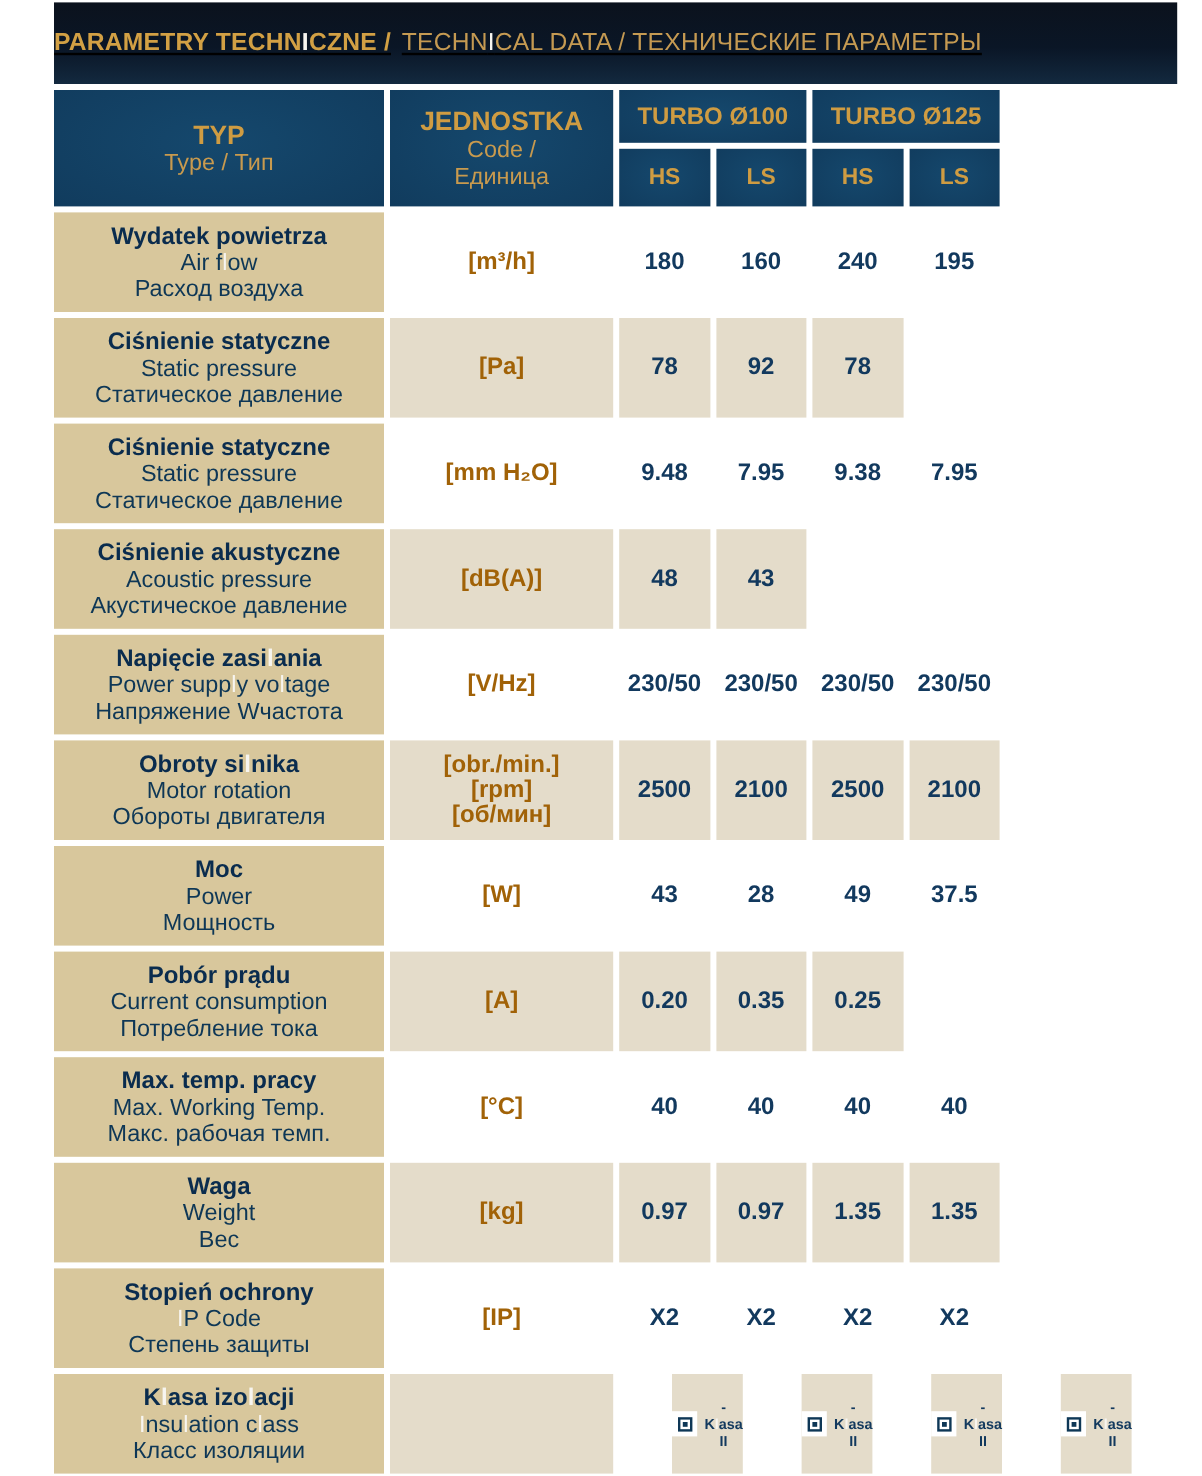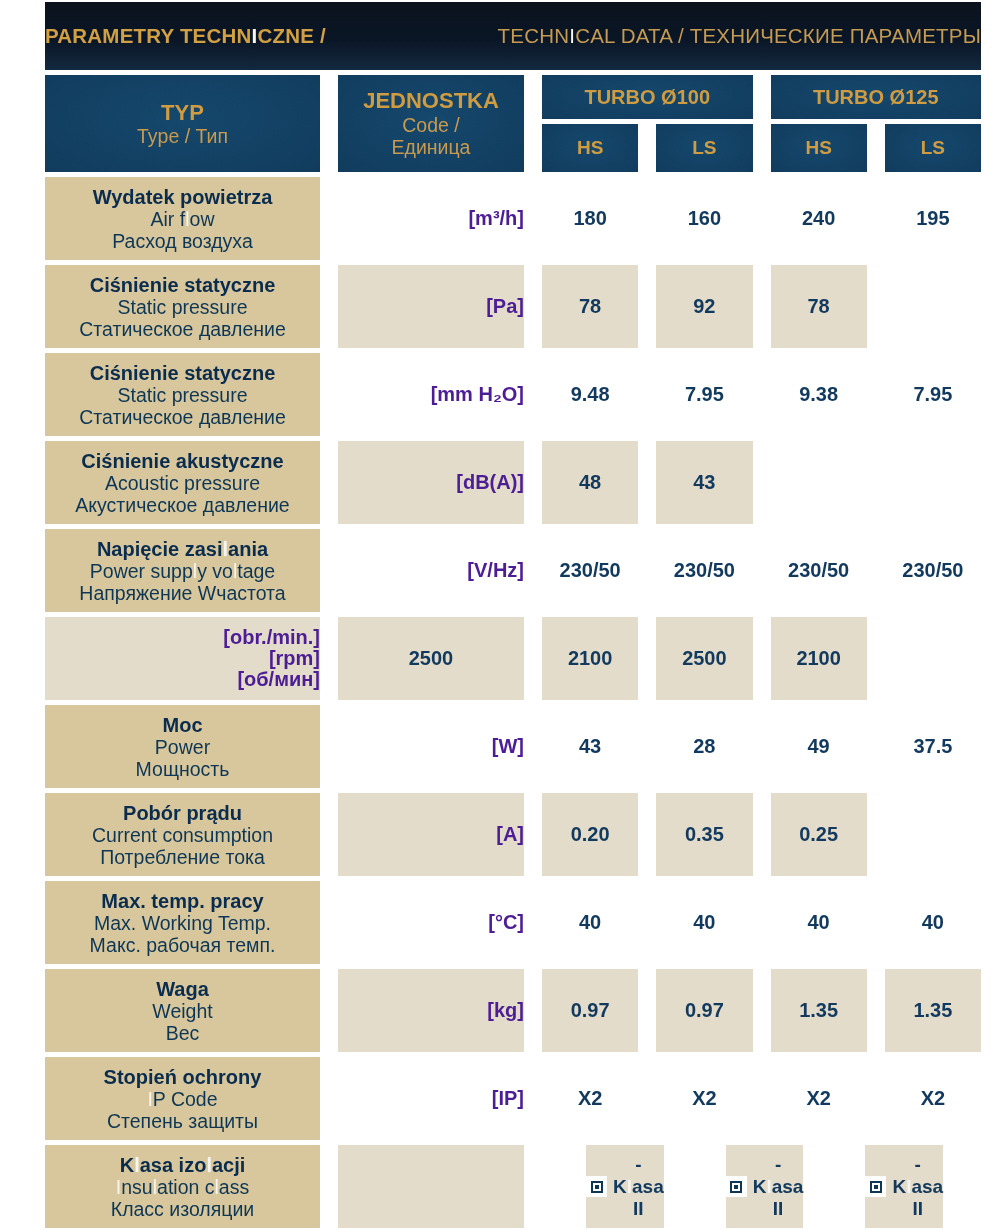--- a/index.html
+++ b/index.html
@@ -7,28 +7,29 @@
     width:1002px;height:1230px;overflow:hidden;
     font-family:"Liberation Sans","DejaVu Sans",sans-serif;
     -webkit-font-smoothing:antialiased;
   }
   .page{padding-top:2px;padding-left:45px;width:936px;}
 
   
   .title-bar{
     width:936px;height:68px;margin-bottom:5px;
     background:linear-gradient(180deg,#0b121d 0%,#0a1626 55%,#13293f 100%);
-    display:flex;align-items:center;justify-content:space-between;
+    display:flex;align-items:center;justify-content:flex-start;
     white-space:nowrap;
+    text-decoration:underline;
   }
   .title-bar .t1{color:#d2a044;font-weight:700;font-size:20.5px;letter-spacing:.2px;}
   .title-bar .t2{color:#c59a52;font-weight:400;font-size:20.5px;margin-left:9px;letter-spacing:.2px;}
 
   
-  .grid{display:grid;grid-template-columns:275px 186px 1fr 1fr 1fr 1fr;column-gap:18px;width:936px;}
+  .grid{display:grid;grid-template-columns:275px 186px 1fr 1fr 1fr 1fr;column-gap:5px;width:788px;}
 
   
   .head{grid-template-rows:44px 48px;row-gap:5px;margin-bottom:5px;}
   .hcell{
     background:radial-gradient(ellipse 120% 140% at 50% 45%,#15486d 0%,#113c5e 55%,#0b2844 100%);
     display:flex;flex-direction:column;align-items:center;justify-content:center;
     color:#cf9c42;text-align:center;line-height:1.15;
   }
   .hc-typ{grid-column:1;grid-row:1/3;}
   .hc-unit{grid-column:2;grid-row:1/3;}
@@ -43,24 +44,24 @@
   .h-group{font-size:20px;font-weight:700;}
   .h-speed{font-size:19px;font-weight:700;}
 
   
   .row{height:83px;margin-bottom:5px;}
   .row:last-child{margin-bottom:0;}
   .cell{display:flex;flex-direction:column;align-items:center;justify-content:center;text-align:center;}
   .label-cell{background:#d8c79c;color:#0e3756;line-height:22px;}
   .lbl-pl{font-weight:700;font-size:20px;color:#0a2c4e;}
   .lbl-en,.lbl-ru{font-weight:400;font-size:19.5px;}
-  .unit-cell{font-weight:700;font-size:20px;color:#4c1d95;line-height:21px;align-items:flex-end;}
+  .unit-cell{font-weight:700;font-size:20px;color:#a16207;line-height:21px;}
   .val-cell{font-weight:700;font-size:20px;color:#12395e;flex-direction:row;gap:6px;}
   .row.shade .unit-cell,.row.shade .val-cell{background:#e4dcca;}
-  .val-cell.klasa{font-size:19px;margin-left:44px;}
+  .val-cell.klasa{font-size:12px;margin-left:44px;}
 
   
   .ql{color:#f7f5f0;}
 
   
   .cls-icon{width:21px;height:21px;background:#ffffff;display:inline-flex;align-items:center;justify-content:center;flex:0 0 auto;}
   .cls-icon .sq-outer{width:8px;height:8px;border:2.5px solid #0e3756;display:flex;align-items:center;justify-content:center;}
   .cls-icon .sq-inner{width:4px;height:4px;background:#0e3756;}
 </style>
 </head>
@@ -204,20 +205,25 @@
         </div>
     <div class="cell val-cell">
           <span class="val-text">230/50</span>
         </div>
     <div class="cell val-cell">
           <span class="val-text">230/50</span>
         </div>
   </div>
 
   <div class="grid row shade">
+    <div class="cell label-cell">
+      <div class="lbl-pl">Obroty si<span class="ql">l</span>nika</div>
+      <div class="lbl-en">Motor rotation</div>
+      <div class="lbl-ru">Обороты двигателя</div>
+    </div>
     <div class="cell unit-cell">
           <div>[obr./min.]</div>
           <div>[rpm]</div>
           <div>[об/мин]</div>
         </div>
     <div class="cell val-cell">
           <span class="val-text">2500</span>
         </div>
     <div class="cell val-cell">
           <span class="val-text">2100</span>

